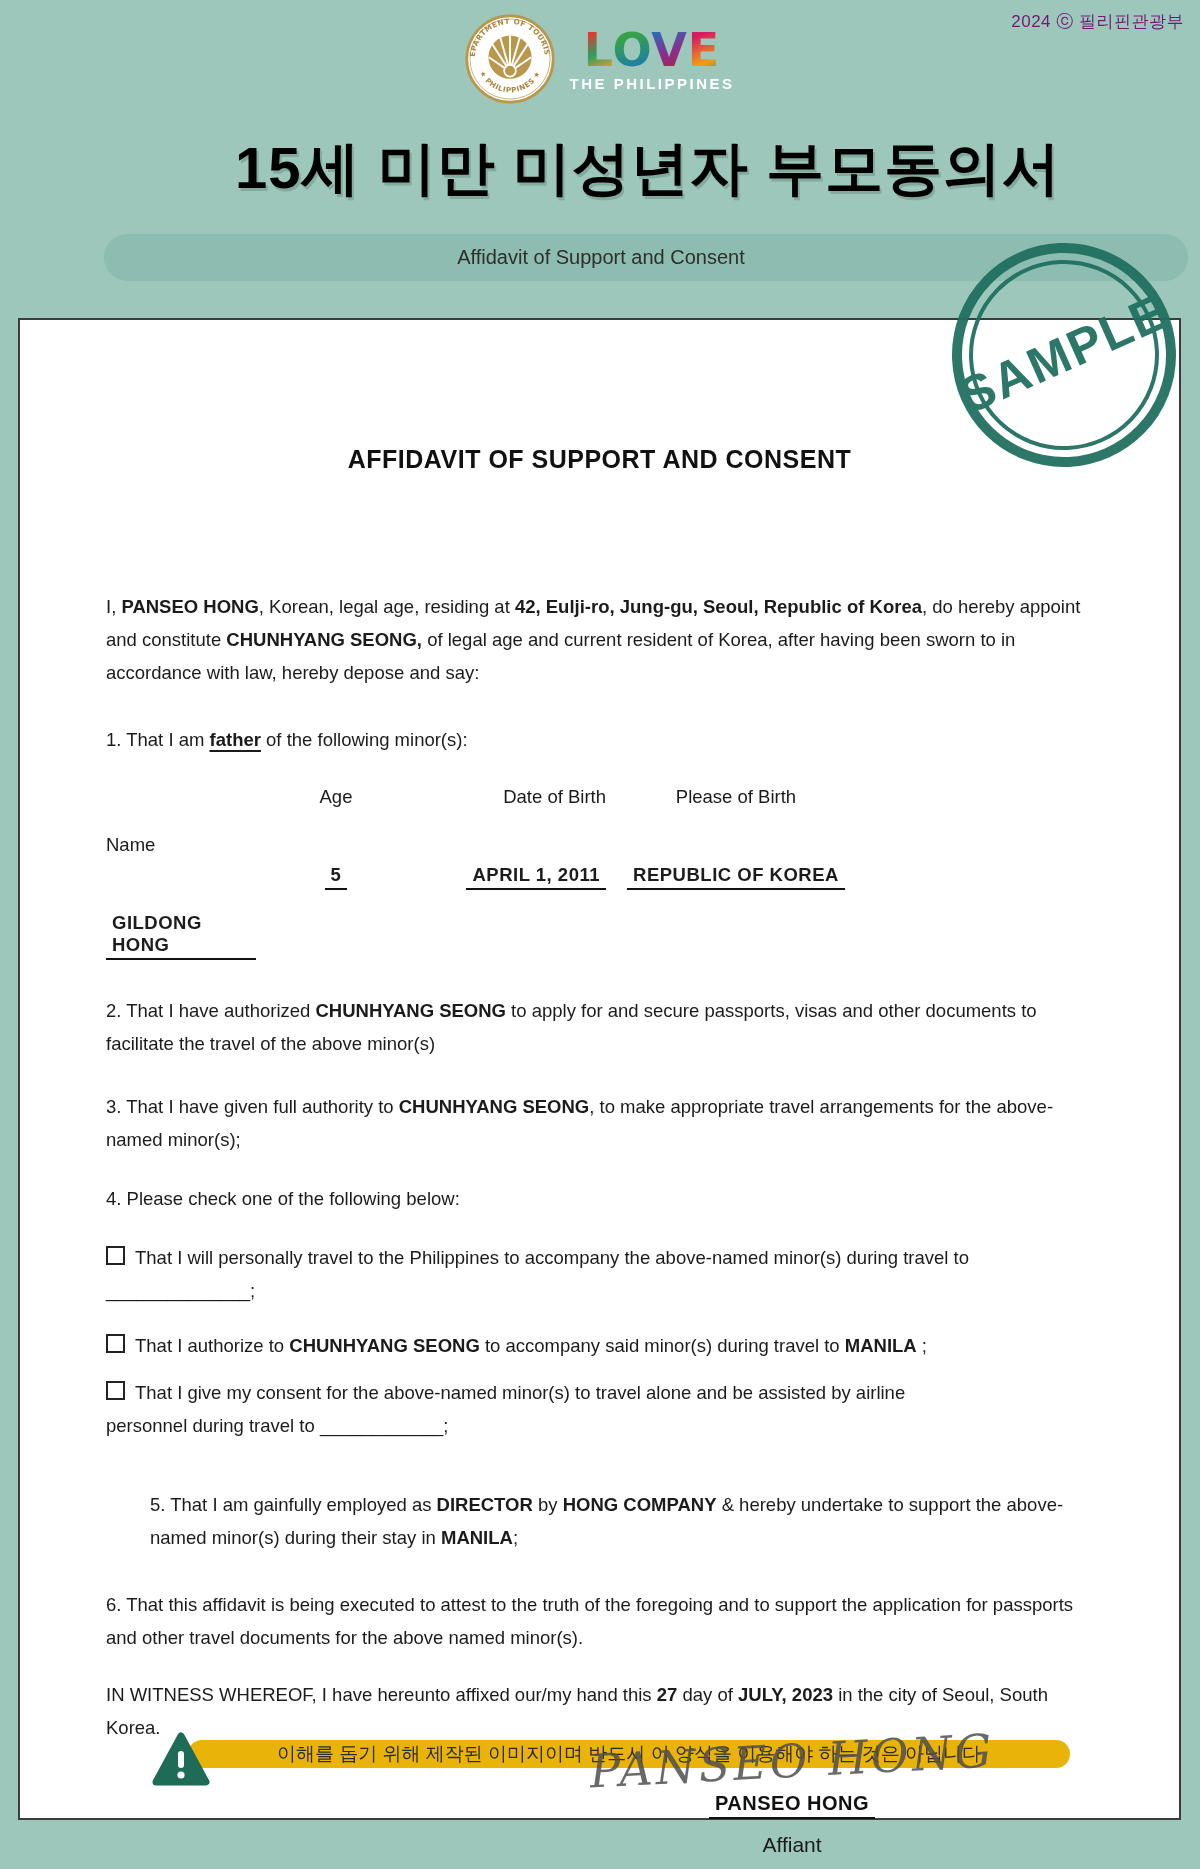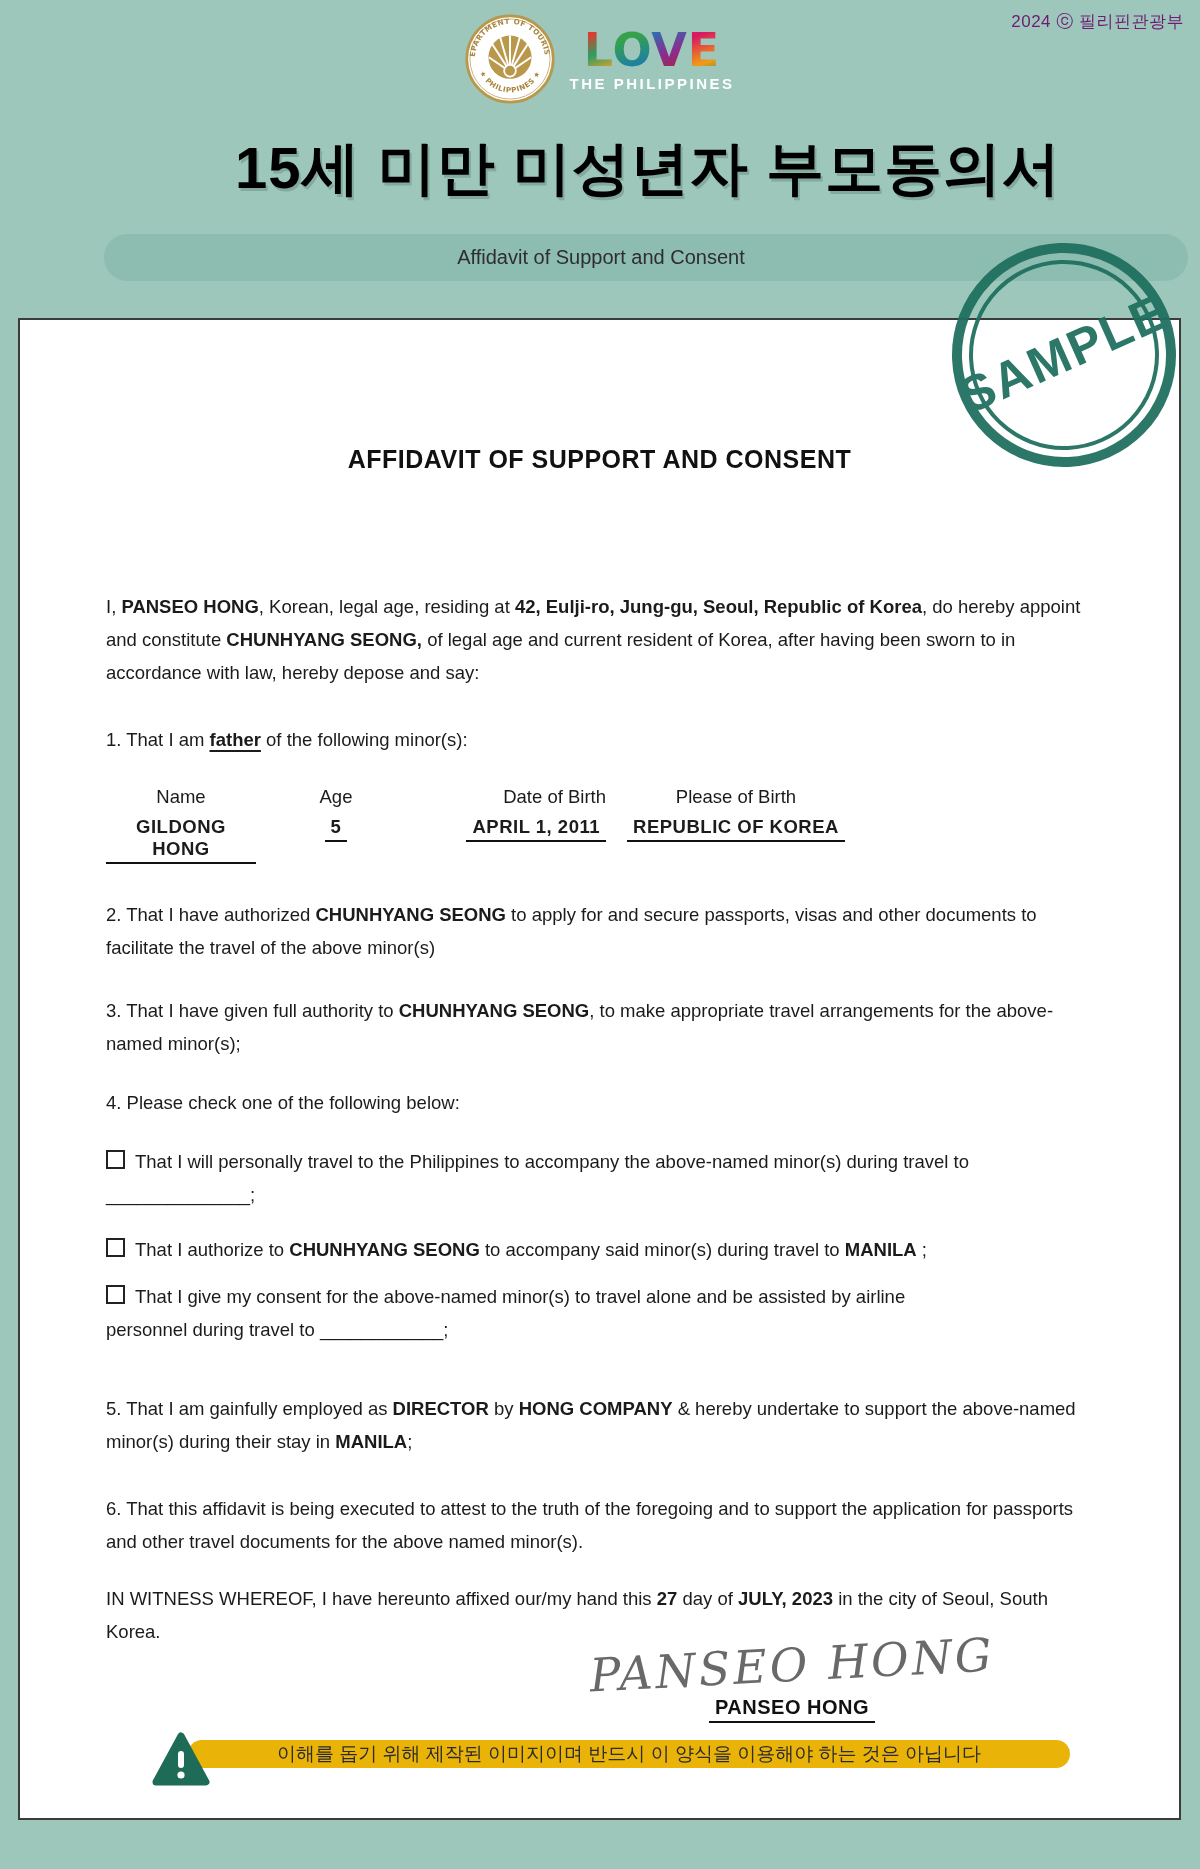--- a/index.html
+++ b/index.html
@@ -77,32 +77,32 @@
   .seg-b{font-weight:700;}
   .seg-u{text-decoration:underline;text-decoration-thickness:2px;text-underline-offset:4px;}
   .p-intro{margin-top:116px;}
   .p-item1{margin-top:34px;}
   .p-item2{margin-top:34px;}
   .p-item3{margin-top:30px;}
   .p-item4{margin-top:26px;}
   .p-cb1{margin-top:22px;}
   .p-cb2{margin-top:26px;}
   .p-cb3{margin-top:14px;}
-  .p-item5{margin-top:46px;}
+  .p-item5{margin-top:46px;margin-left:44px;}
   .p-item6{margin-top:34px;}
   .p-witness{margin-top:24px;}
   .checkbox{
     display:inline-block;width:15px;height:15px;
     border:2px solid #222;margin-right:10px;vertical-align:-1px;
     background:#fff;
   }
   
   .minor-table{margin-top:30px;}
   .t-row{display:flex;font-size:18.5px;}
-  .t-row .c1{width:150px;text-align:center;}
+  .t-row .c1{width:150px;margin-top:48px;}
   .t-row .c2{width:120px;margin-left:20px;text-align:center;}
   .t-row .c3{width:180px;margin-left:30px;text-align:right;}
   .t-row .c4{width:240px;margin-left:10px;text-align:center;}
   .t-head{color:#1b1b1b;}
   .t-vals{margin-top:8px;font-weight:700;}
   .t-vals .cell{display:inline-block;border-bottom:2.5px solid #111;padding:0 6px 2px 6px;letter-spacing:0.5px;}
   
   .sig-block{
     position:relative;margin-top:24px;margin-left:476px;width:420px;
     text-align:center;height:110px;

